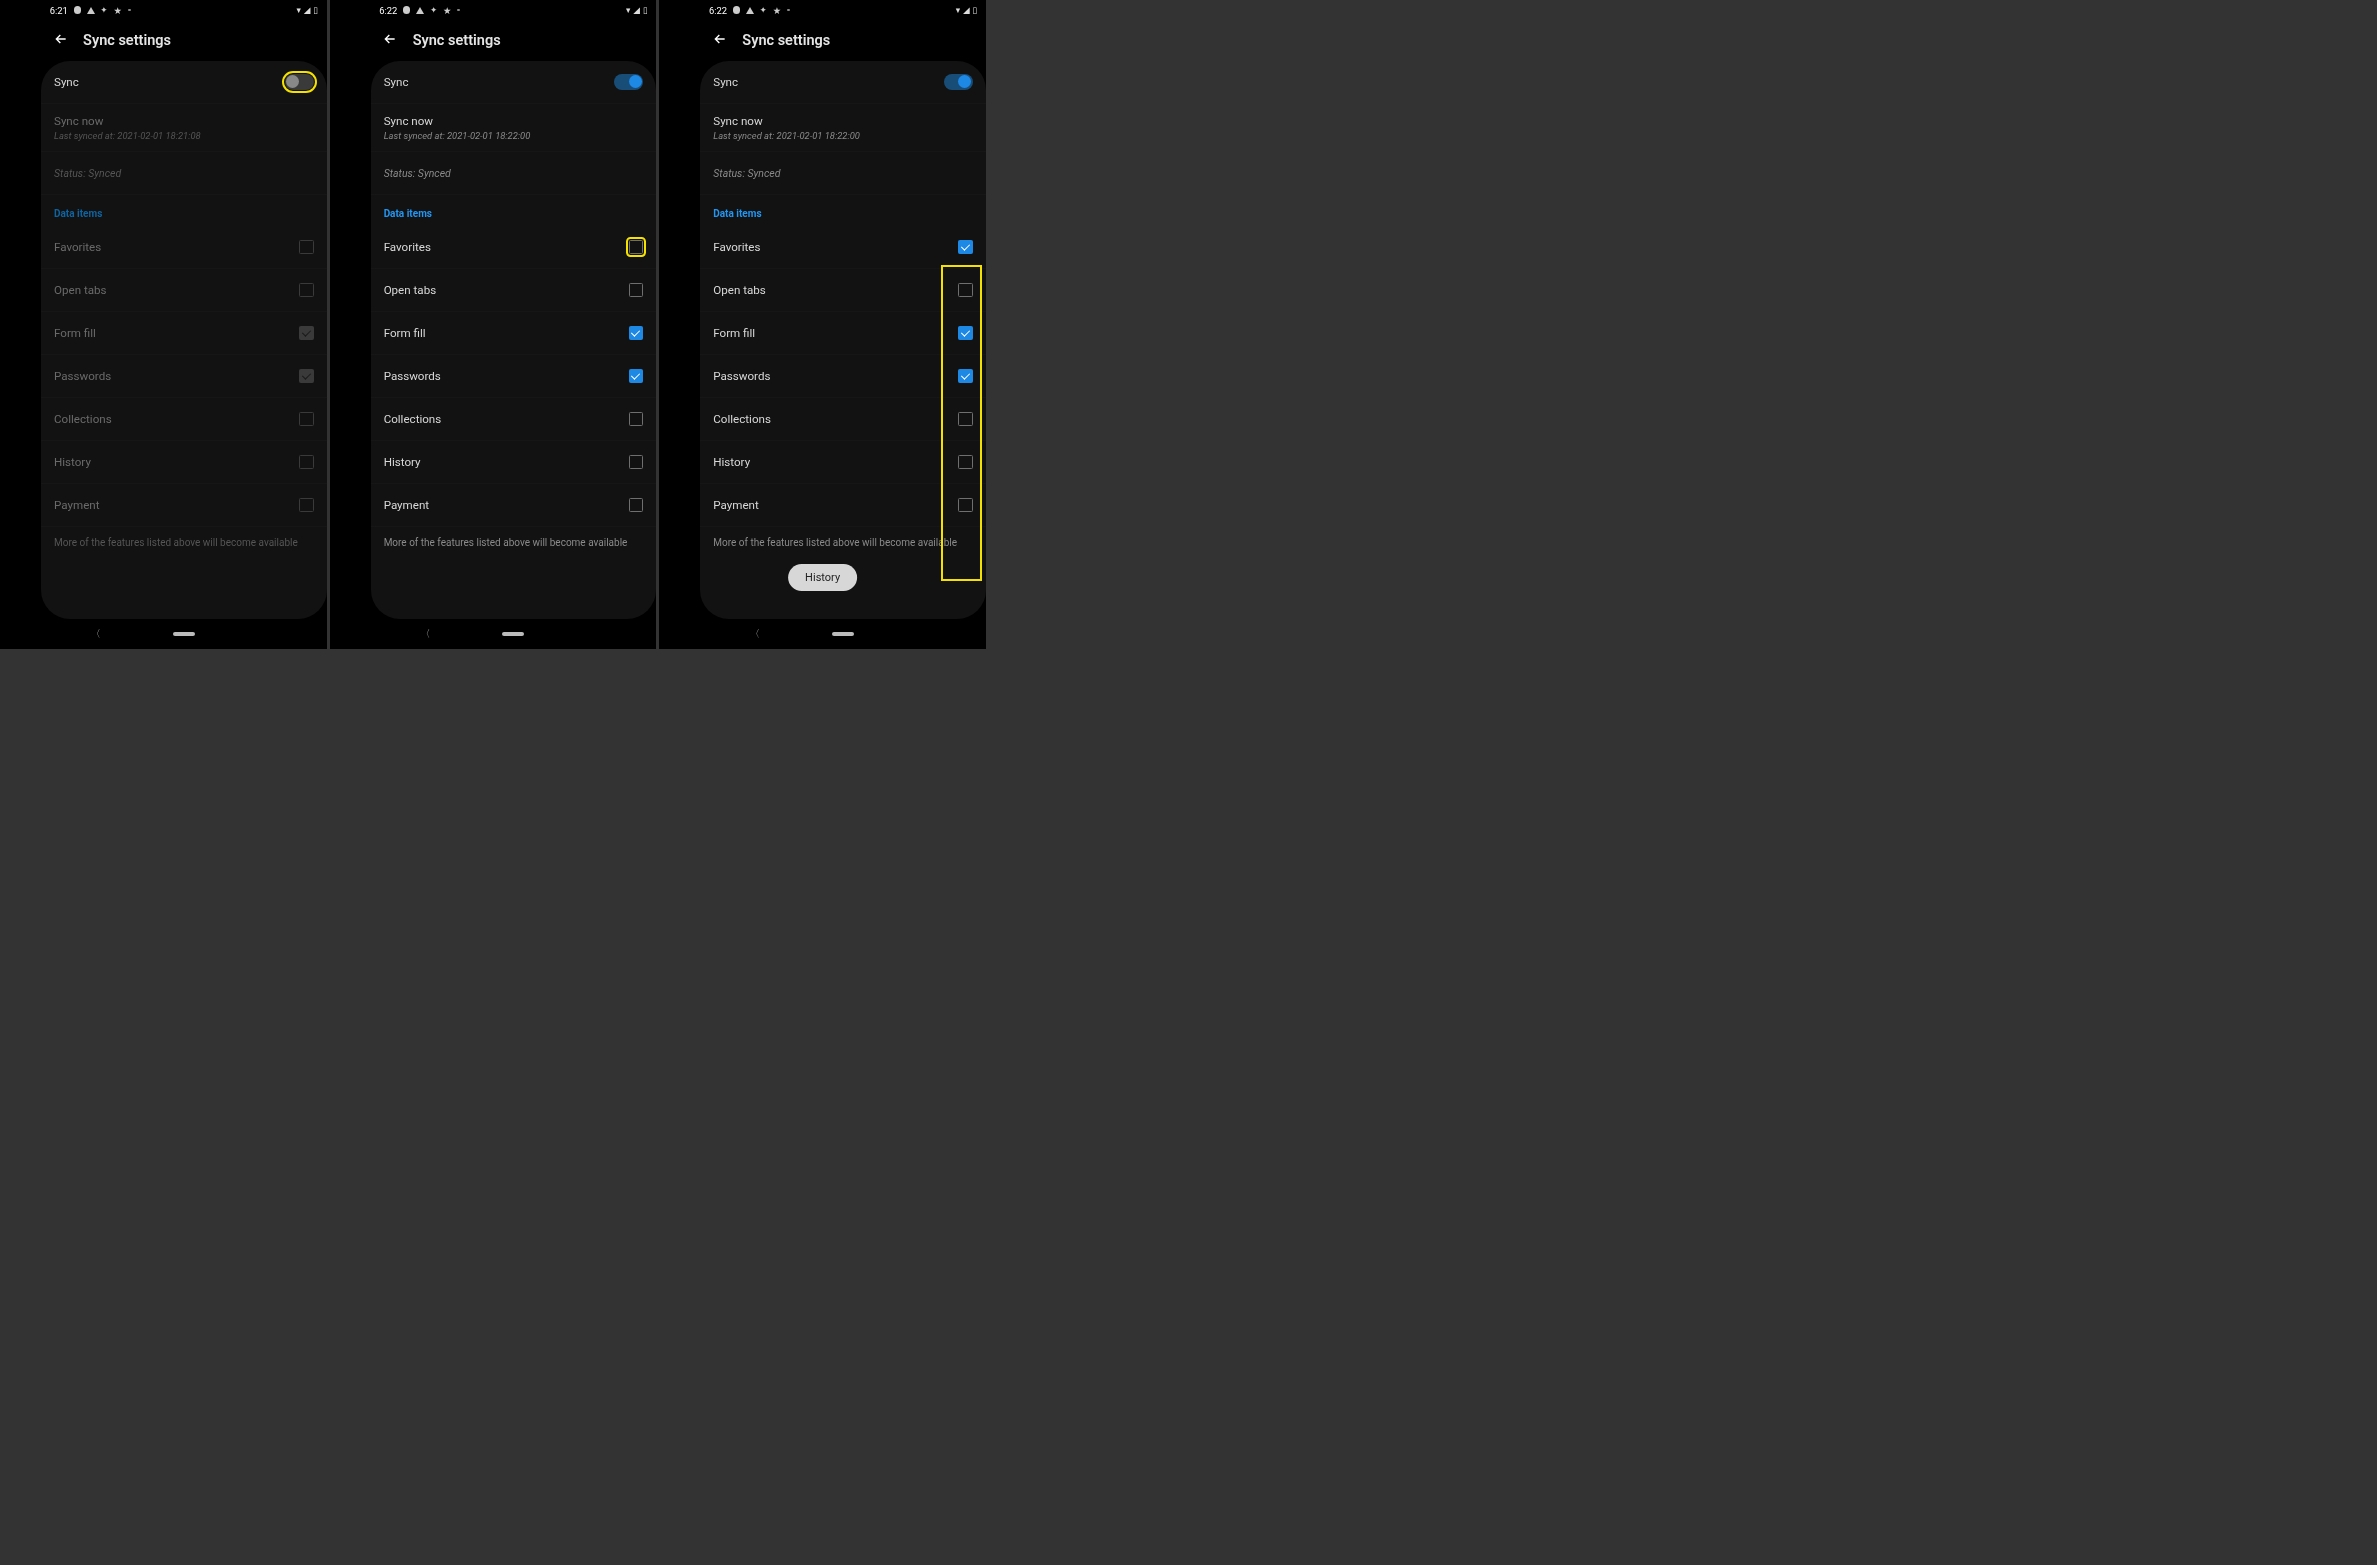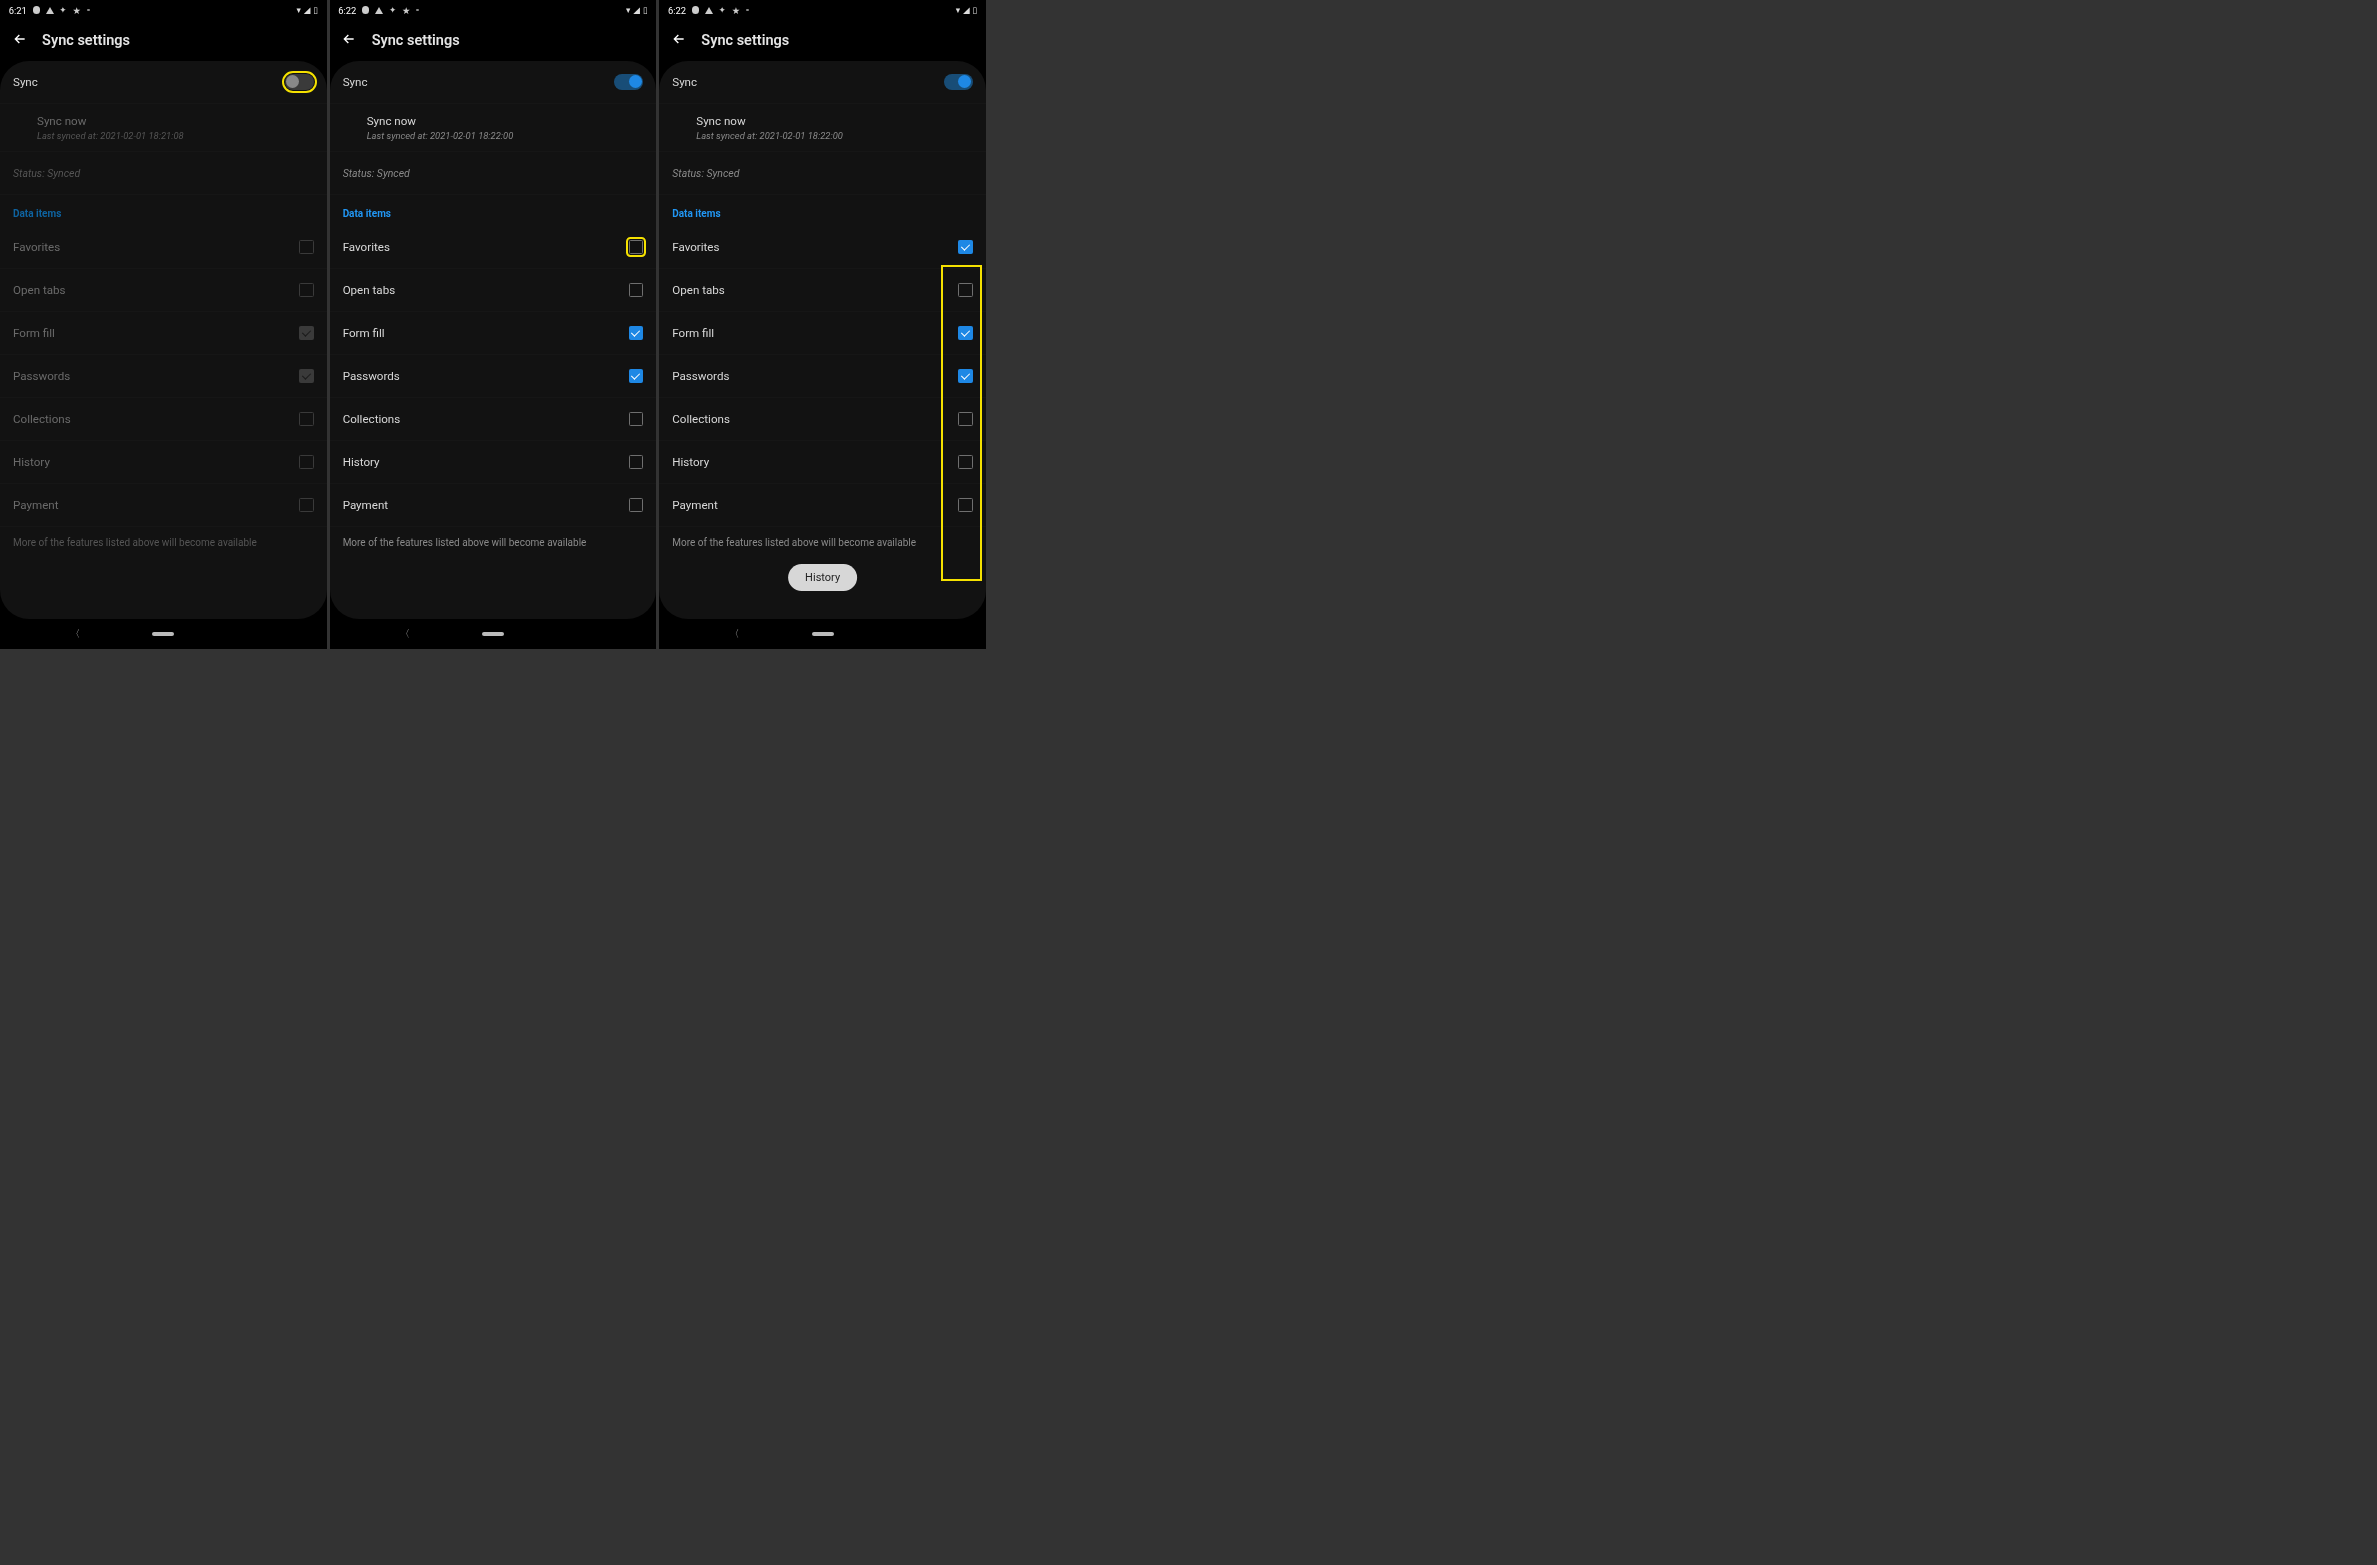--- a/index.html
+++ b/index.html
@@ -11,20 +11,21 @@
     display: flex;
     gap: 2.9px;
   }
   .screen {
     flex: 1;
     background: #000;
     display: flex;
     flex-direction: column;
     position: relative;
     overflow: hidden;
+    padding-left: 41px;
   }
   .statusbar {
     height: 20px;
     background: #000;
     display: flex;
     justify-content: space-between;
     align-items: center;
     padding: 0 8.7px;
     color: #fff;
     font-size: 9.4px;
@@ -60,21 +61,21 @@
     justify-content: space-between;
     padding: 0 13px;
     min-height: 43px;
     border-bottom: 0.7px solid rgba(255,255,255,0.02);
     color: #d8d8d8;
     font-size: 11.6px;
   }
   .row.disabled-row { color: #6a6a6a; }
   .row .sub { color: #8a8a8a; font-size: 9.4px; margin-top:1.4px;font-style:italic; }
   .row.disabled-row .sub { color: #555; }
-  .row .tcol { display:flex; flex-direction:column;margin-left:24px; }
+  .row .tcol { display:flex; flex-direction:column; }
   .section-header {
     padding: 13px 13px 7.2px 13px;
     color: #2196f3;
     font-size: 10px;
     font-weight: 700;
   }
   .section-header.dim { color: #0e63a0; }
   .toggle {
     width: 29px; height: 16px; border-radius: 8px;
     background: #3a3a3a; position: relative; cursor: pointer;

